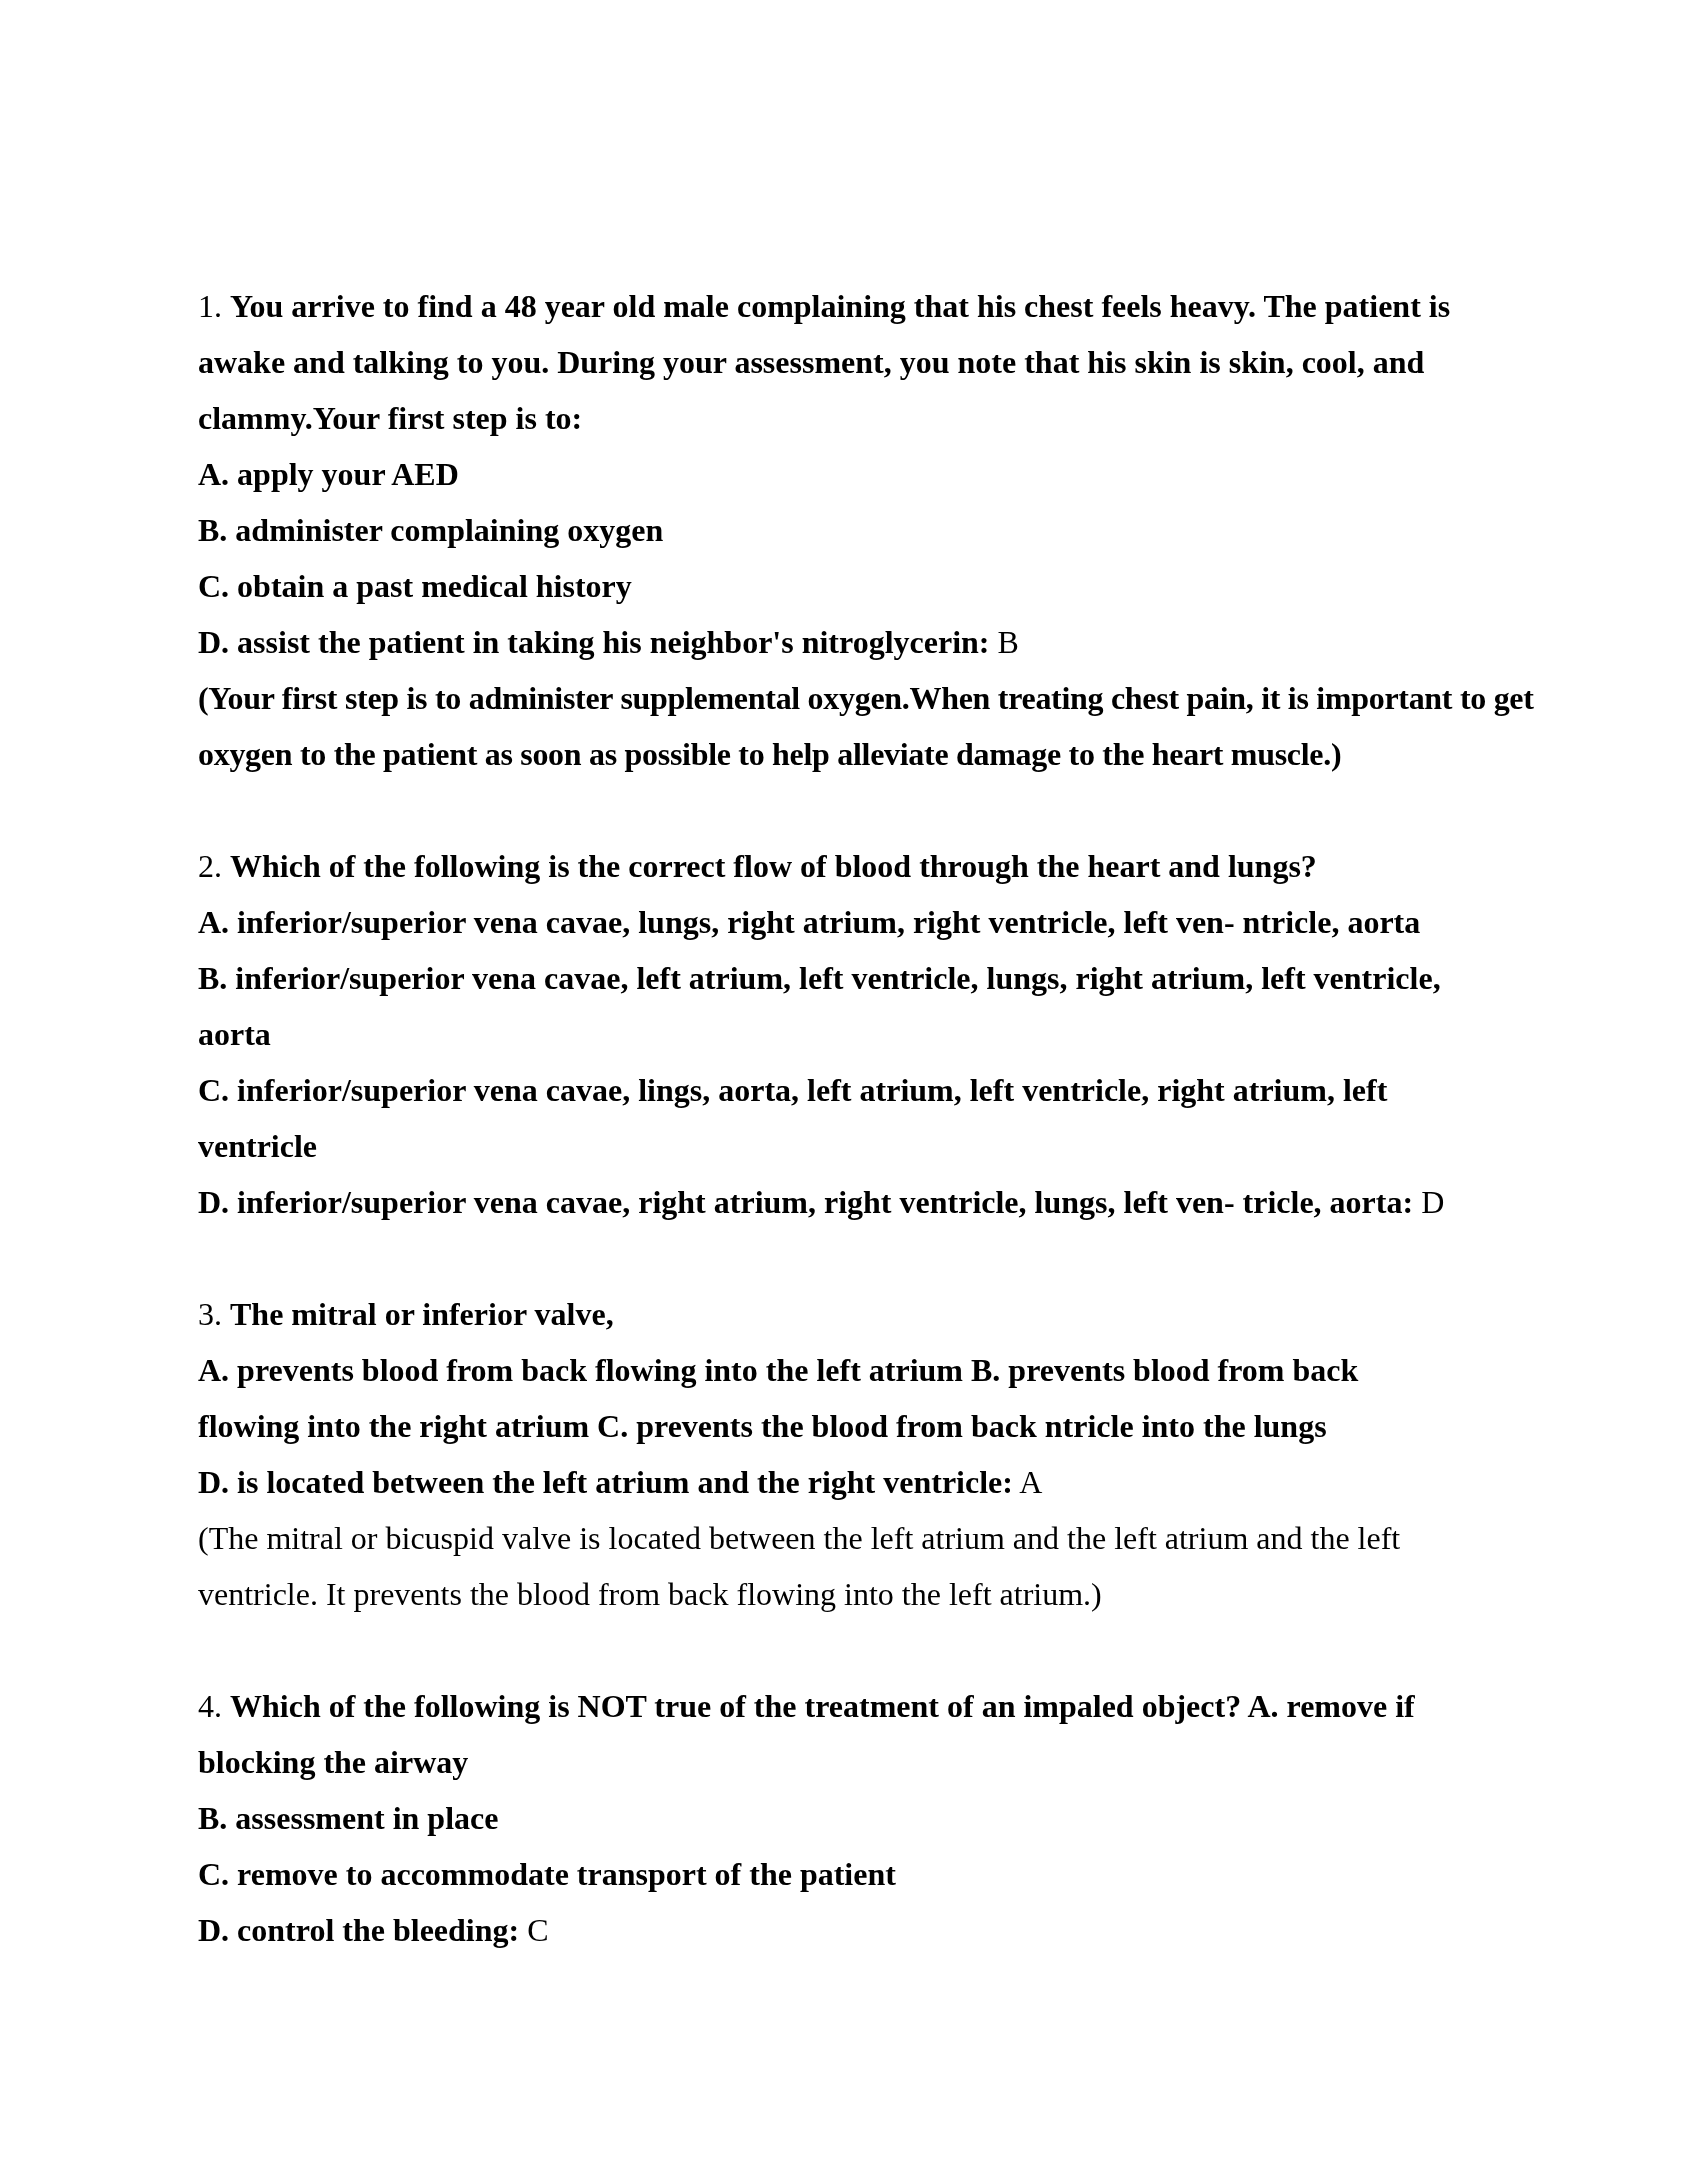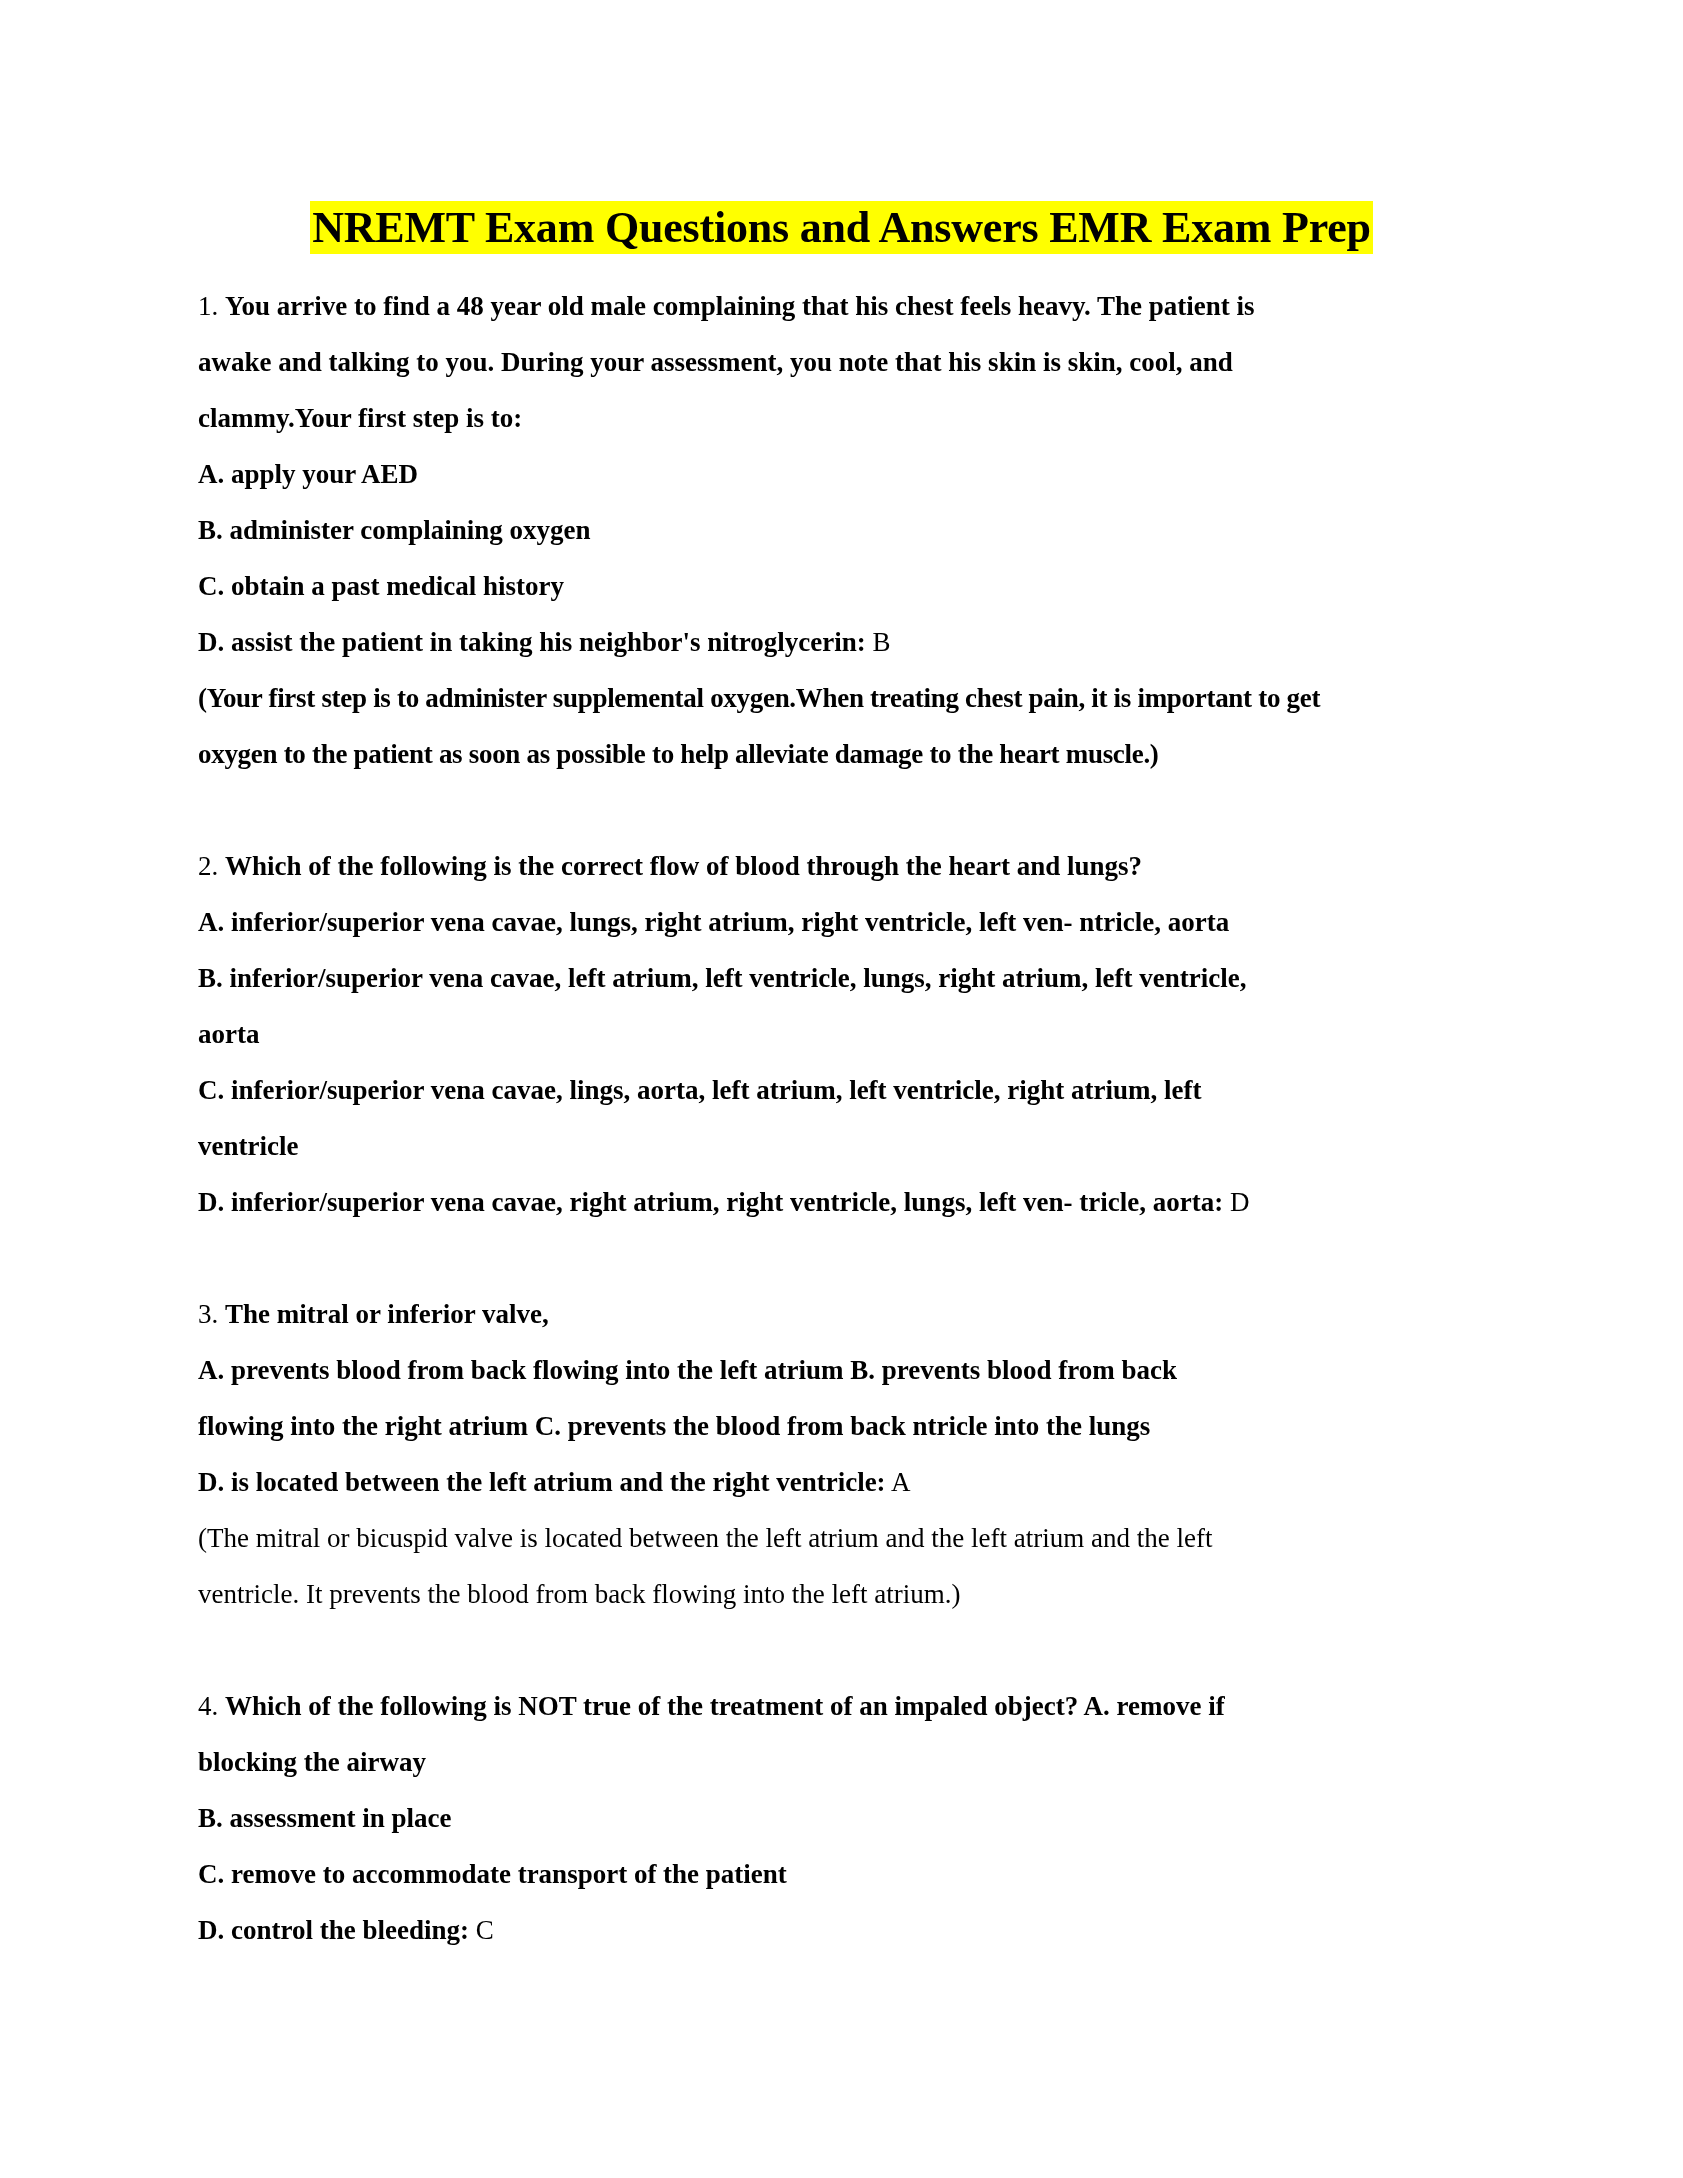--- a/index.html
+++ b/index.html
@@ -36,44 +36,41 @@
       font-size: 44px;
       line-height: 53px;
       padding: 0 2px;
       letter-spacing: -0.2px;
     }
     .content {
       position: absolute;
       left: 198px;
       top: 278px;
       width: 1307px;
-      font-size: 27px;
+      font-size: 32px;
       line-height: 56px;
     }
     .line {
       display: block;
       white-space: nowrap;
       height: 56px;
     }
     .blank {
       display: block;
       height: 56px;
     }
     .b { font-weight: bold; }
     .n { font-weight: normal; }
     .expl { font-weight: bold; letter-spacing: -0.3px; }
   </style>
 </head>
 <body>
 
 <div class="page">
 
-  <div class="title-wrap">
-    <span class="title">NREMT Exam Questions and Answers EMR Exam Prep</span>
-  </div>
 
   <div class="content">
 
     <div>
       <span class="line"><span class="n">1.</span> <span class="b">You arrive to find a 48 year old male complaining that his chest feels heavy. The patient is</span></span>
       <span class="line b">awake and talking to you. During your assessment, you note that his skin is skin, cool, and</span>
       <span class="line b">clammy.Your first step is to:</span>
       <span class="line b">A. apply your AED</span>
       <span class="line b">B. administer complaining oxygen</span>
       <span class="line b">C. obtain a past medical history</span>

